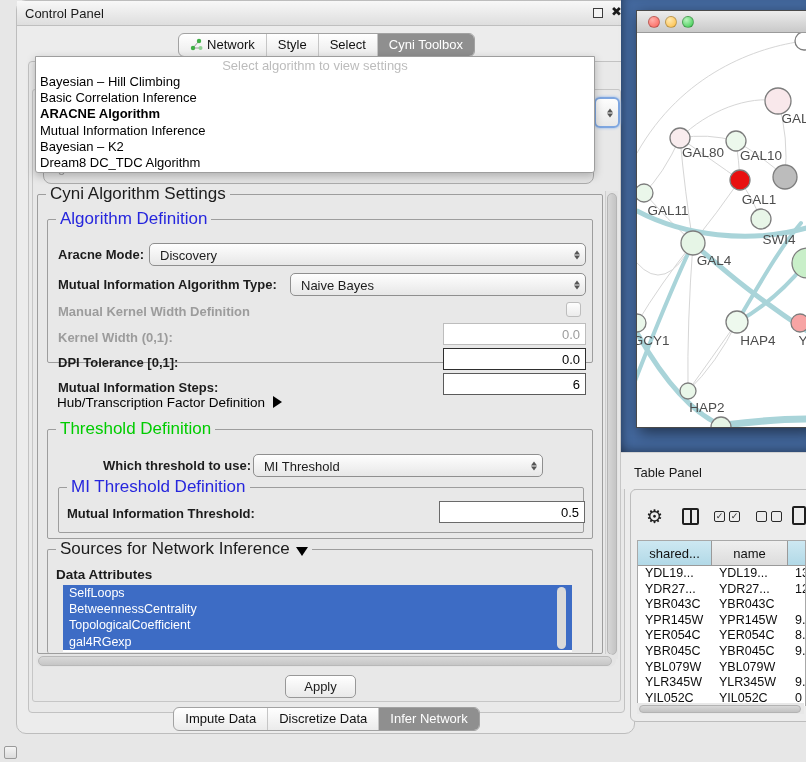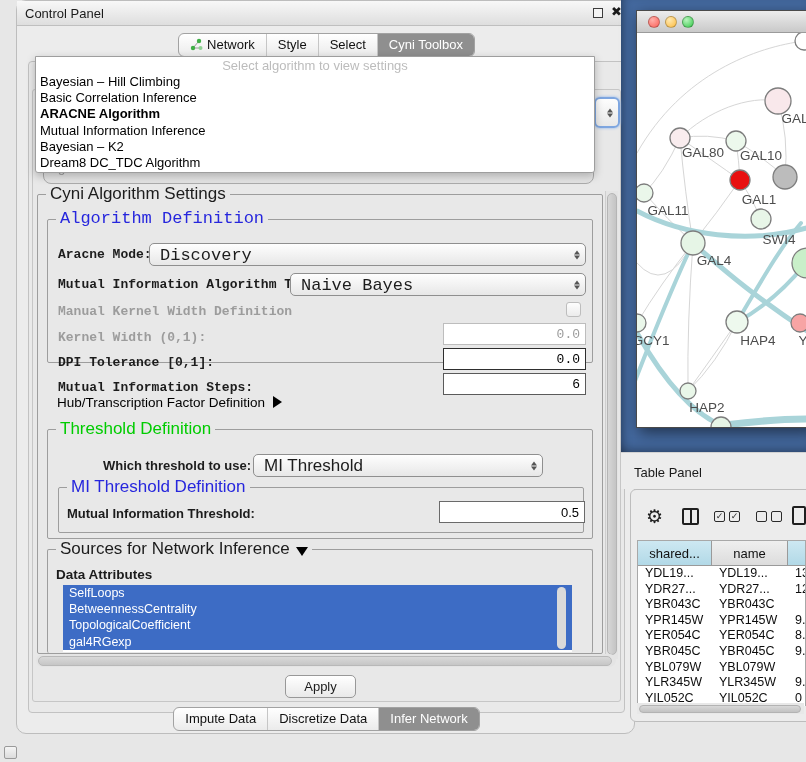--- a/index.html
+++ b/index.html
@@ -44,21 +44,21 @@
   #dd-placeholder{text-align:center;font-size:13px;color:#bcbcbc;height:16px;line-height:15px;}
   .dd-item{font-size:13px;color:#000;height:16.2px;line-height:16px;padding-left:4px;white-space:nowrap;}
   .dd-item.bold{font-weight:bold;}
 
   
   .fieldset{position:absolute;border:1px solid #9d9d9d;border-radius:2px;box-sizing:border-box;}
   .fieldset>legend{position:absolute;top:-8px;left:8px;background:#e8e8e8;padding:0 4px;font-size:17px;line-height:14px;white-space:nowrap;}
   .lbl{position:absolute;font-size:13px;font-weight:bold;color:#1c1c1c;white-space:nowrap;}
   .lbl.dis{color:#9c9c9c;}
   .combo{position:absolute;border:1px solid #8f8f8f;border-radius:5px;background:linear-gradient(#fefefe,#e7e7e7);
-         box-sizing:border-box;font-size:17px;padding-left:29px;}
+         box-sizing:border-box;font-size:13px;padding-left:29px;}
   .combo span{position:absolute;left:10px;top:50%;transform:translateY(-50%);}
   .tinput{position:absolute;background:#fff;box-sizing:border-box;font-size:13px;text-align:right;padding-right:5px;
           display:flex;align-items:center;justify-content:flex-end;}
   .checkbox{position:absolute;width:15px;height:15px;border:1px solid #bdbdbd;border-radius:3px;
             background:linear-gradient(#fdfdfd,#ececec);box-sizing:border-box;}
   .arrow-right{display:inline-block;width:0;height:0;border-top:6px solid transparent;border-bottom:6px solid transparent;
                border-left:9px solid #000;margin-left:8px;vertical-align:-1px;}
   .arrow-down{display:inline-block;width:0;height:0;border-left:6px solid transparent;border-right:6px solid transparent;
               border-top:9px solid #000;margin-left:6px;vertical-align:-2px;}
 
@@ -171,21 +171,21 @@
           <div class="dd-item">Mutual Information Inference</div>
           <div class="dd-item">Bayesian – K2</div>
           <div class="dd-item">Dream8 DC_TDC Algorithm</div>
         </div>
     </div>
 
     <div class="fieldset" style="left:20px;top:193px;width:566px;height:460px;">
       <legend>Cyni Algorithm Settings</legend>
     </div>
 
-    <div class="fieldset" style="left:30px;top:218px;width:546px;height:144px;font-family:Liberation Mono, monospace;">
+    <div class="fieldset" style="left:30px;top:218px;width:546px;height:144px;">
       <legend style="color:#2626dd;">Algorithm Definition</legend>
       <div class="lbl" style="left:10px;top:27px;">Aracne Mode:</div>
       <div class="combo" style="left:101px;top:23px;width:437px;height:23px;">
         <span>Discovery</span>
         <div class="step-arrows">
             <i class="up"></i>
             <i class="dn"></i>
           </div>
       </div>
       <div class="lbl" style="left:10px;top:57px;">Mutual Information Algorithm Type:</div>

